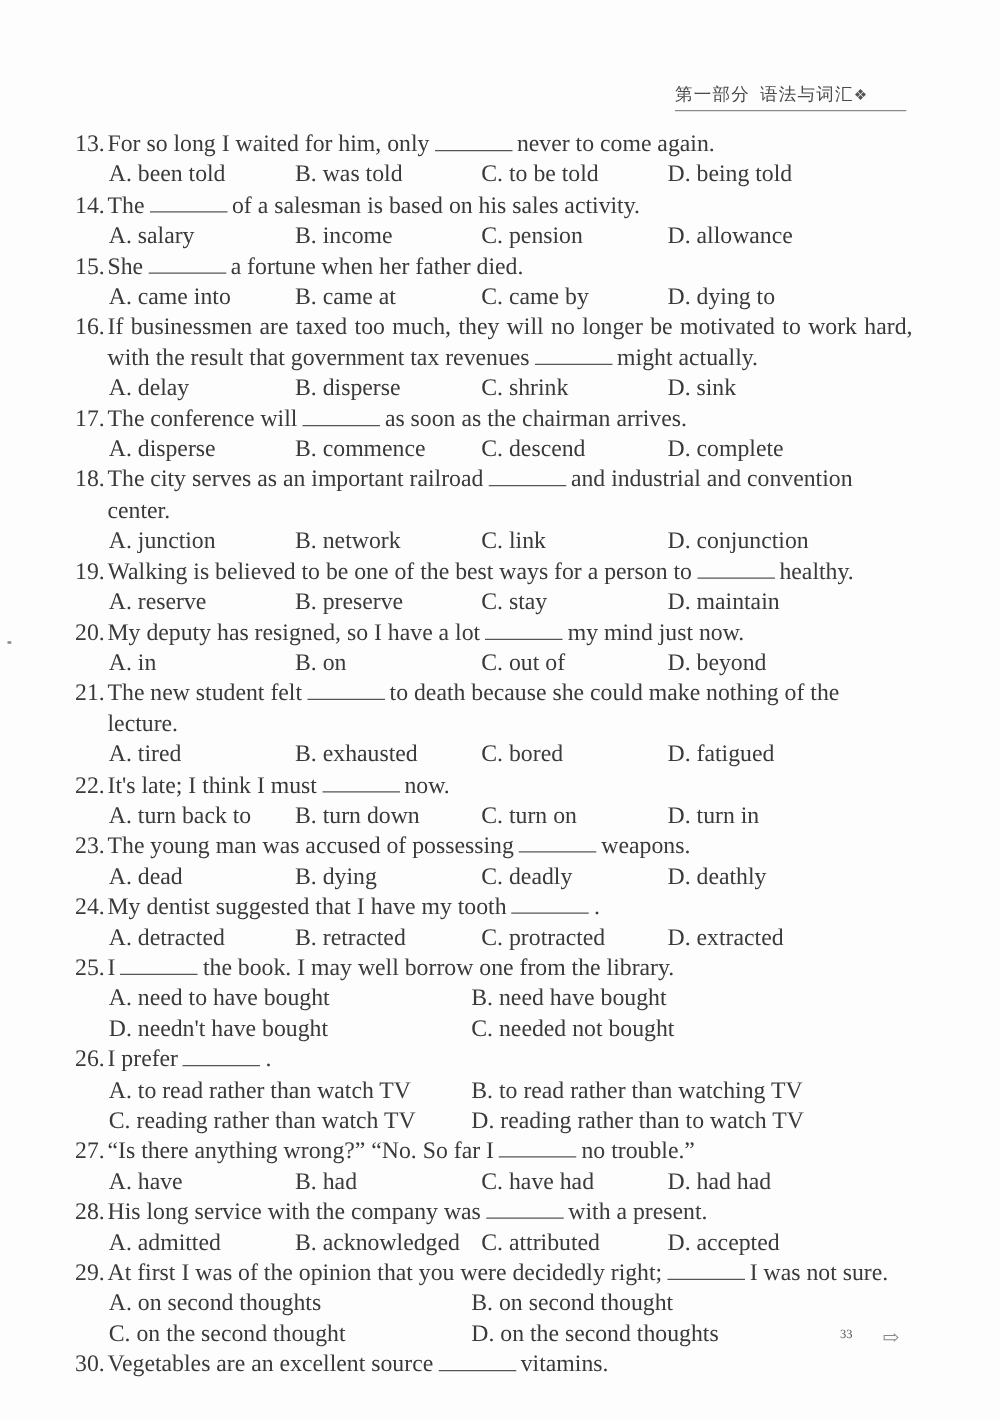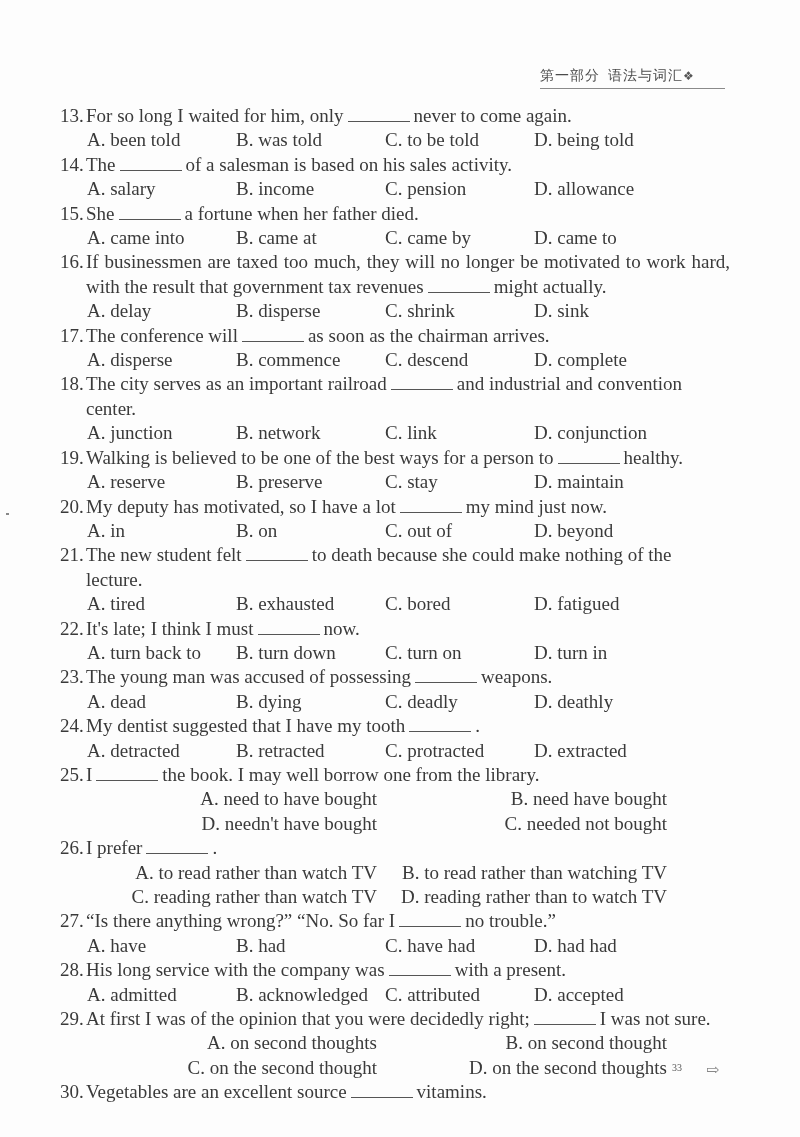--- a/index.html
+++ b/index.html
@@ -21,21 +21,21 @@
   .header .diamond { font-size: 12px; color: #555; margin-left: -8px; }
   .content { position: absolute; left: 60px; top: 104px; width: 670px; }
   .q { font-size: 19px; line-height: 24.4px; }
   .stem { display: flex; }
   .num { width: 26px; flex: none; }
   .stem-text { flex: 1; }
   .blank { display: inline-block; width: 62px; border-bottom: 1px solid #555; height: 12px; margin: 0 4px; vertical-align: baseline; }
   .opts { display: flex; padding-left: 27px; }
   .opts .o { width: 149px; }
   .opts.two { flex-wrap: wrap; }
-  .opts.two .o { width: 290px; text-align: right; }
+  .opts.two .o { width: 290px; }
   .footer-num {
     position: absolute; left: 672px; top: 1062px; font-size: 10px; color: #555;
   }
   .footer-arrow {
     position: absolute; left: 706px; top: 1060px; font-size: 16px; color: #888;
   }
   .speck { position: absolute; left: 6px; top: 513px; width: 3px; height: 2px; background: #888; }
 </style>
 </head>
 <body>
@@ -78,21 +78,21 @@
 
   <div class="q">
     <div class="stem">
         <span class="num">15.</span>
       <span class="stem-text"><span>She</span><span class="blank"></span><span>a fortune when her father died.</span></span>
       </div>
     <div class="opts">
       <span class="o">A. came into</span>
       <span class="o">B. came at</span>
       <span class="o">C. came by</span>
-      <span class="o">D. came to</span>
+      <span class="o">D. dying to</span>
     </div>
   </div>
 
   <div class="q">
     <div class="stem">
         <span class="num">16.</span>
       <span class="stem-text" style="text-align: justify;"><span>If businessmen are taxed too much, they will no longer be motivated to work hard, with the result that government tax revenues</span><span class="blank"></span><span>might actually.</span></span>
       </div>
     <div class="opts">
       <span class="o">A. delay</span>
@@ -137,21 +137,21 @@
       <span class="o">A. reserve</span>
       <span class="o">B. preserve</span>
       <span class="o">C. stay</span>
       <span class="o">D. maintain</span>
     </div>
   </div>
 
   <div class="q">
     <div class="stem">
         <span class="num">20.</span>
-      <span class="stem-text"><span>My deputy has motivated, so I have a lot</span><span class="blank"></span><span>my mind just now.</span></span>
+      <span class="stem-text"><span>My deputy has resigned, so I have a lot</span><span class="blank"></span><span>my mind just now.</span></span>
       </div>
     <div class="opts">
       <span class="o">A. in</span>
       <span class="o">B. on</span>
       <span class="o">C. out of</span>
       <span class="o">D. beyond</span>
     </div>
   </div>
 
   <div class="q">

